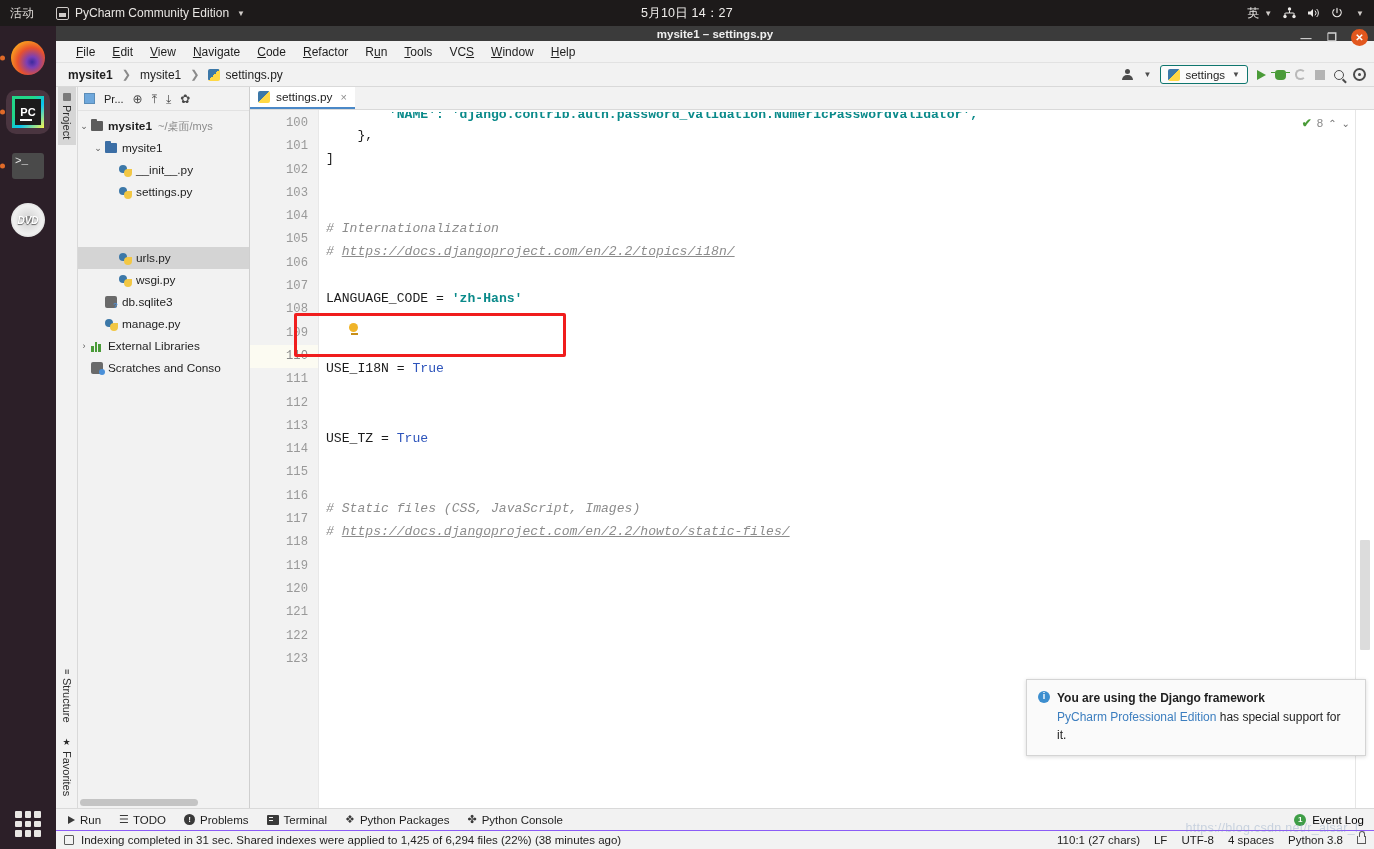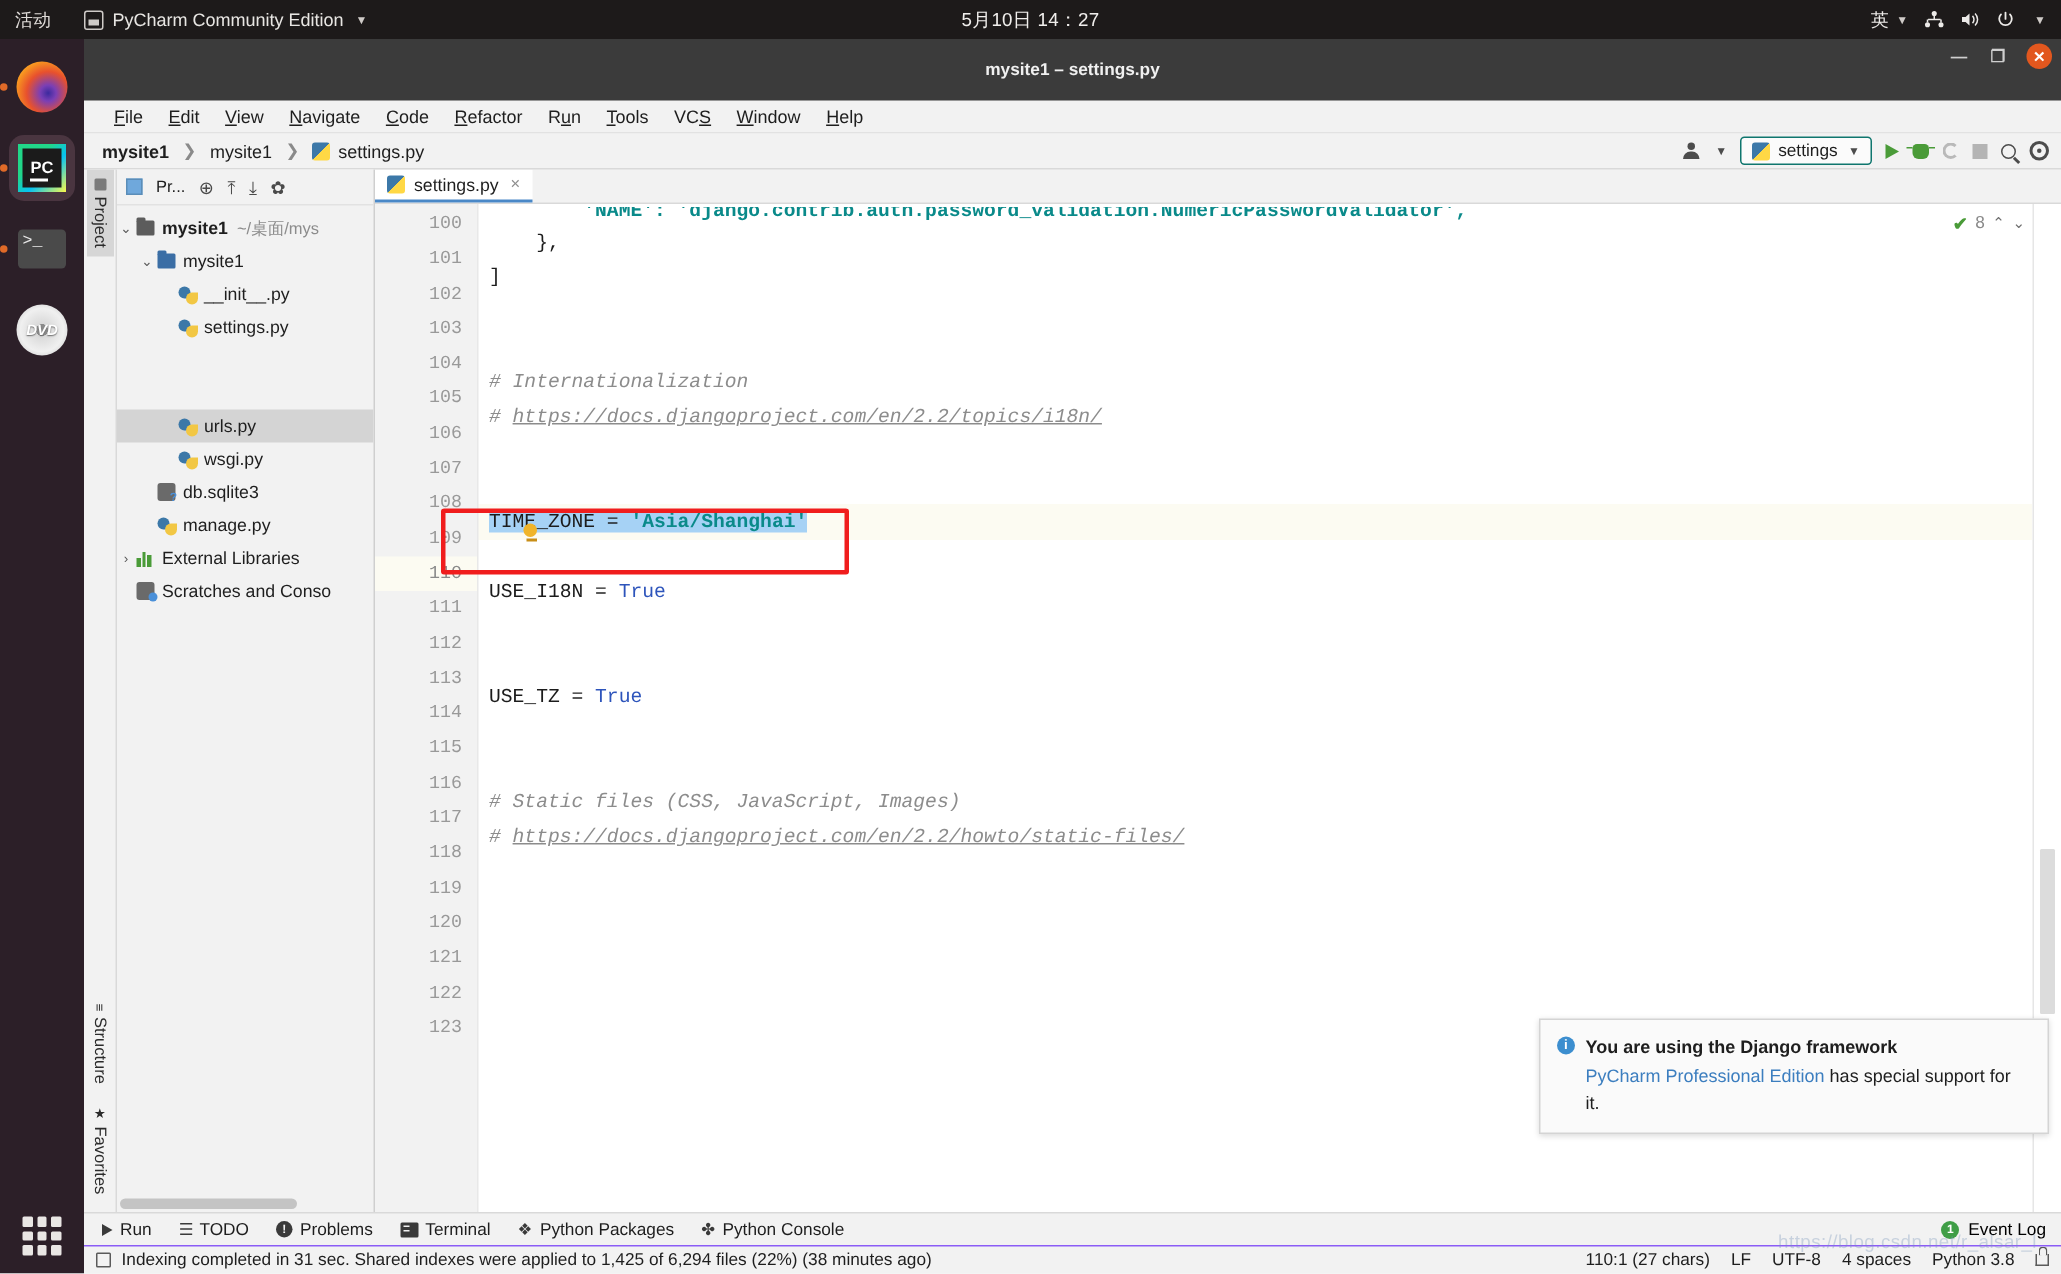--- a/index.html
+++ b/index.html
@@ -72,21 +72,21 @@
     gap: 3px;
   }
   .dock-grid i { background: #e9e6e4; border-radius: 1px; display:block; }
 
   
   .ide {
     position: absolute; top: 26px; left: 56px; width: 1318px; height: 823px;
     background: #f2f2f2; display: flex; flex-direction: column;
   }
   .ide-title {
-    height: 41px; background: #3b3b3b; color: #f0f0f0;
+    height: 15px; background: #3b3b3b; color: #f0f0f0;
     display: flex; align-items: center; justify-content: center;
     font-size: 11.5px; font-weight: bold; position: relative; flex: 0 0 auto;
   }
   .wbtns { position: absolute; right: 6px; top: 0; height: 23px; display:flex; align-items:center; gap: 12px;}
   .wbtn { color: #cfcfcf; font-size: 11px; width: 14px; text-align:center; }
   .wclose { width: 17px; height: 17px; border-radius: 50%; background: #e2571e; color:#fff;
             font-size: 10px; display:flex; align-items:center; justify-content:center; }
 
   .menubar {
     height: 22px; background: #f2f2f2; border-bottom: 1px solid #e2e2e2;
@@ -569,22 +569,22 @@
 
           <div class="code">
             <div class="cline" style="color:#0a8a8a;font-weight:bold;overflow:hidden;height:12px;line-height:6px;"><span>        'NAME': 'django.contrib.auth.password_validation.NumericPasswordValidator',</span></div>
             <div class="cline"><span class="tok-txt">    },</span></div>
             <div class="cline"><span class="tok-txt">]</span></div>
             <div class="cline"></div>
             <div class="cline"></div>
             <div class="cline"><span class="tok-cmt"># Internationalization</span></div>
             <div class="cline"><span class="tok-cmt"># </span><span class="tok-link">https://docs.djangoproject.com/en/2.2/topics/i18n/</span></div>
             <div class="cline"></div>
-            <div class="cline"></div>
-            <div class="cline cur"><span class="sel-hl tok-txt">TIME_ZONE = </span><span class="sel-hl tok-str">'Asia/Shanghai'</span></div>
+            <div class="cline"><span class="tok-txt">LANGUAGE_CODE = </span><span class="tok-str">'zh-Hans'</span></div>
+            <div class="cline"></div>
             <div class="cline"></div>
             <div class="cline"><span class="tok-txt">USE_I18N = </span><span class="tok-kw">True</span></div>
             <div class="cline"></div>
             <div class="cline"></div>
             <div class="cline"><span class="tok-txt">USE_TZ = </span><span class="tok-kw">True</span></div>
             <div class="cline"></div>
             <div class="cline"></div>
             <div class="cline"><span class="tok-cmt"># Static files (CSS, JavaScript, Images)</span></div>
             <div class="cline"><span class="tok-cmt"># </span><span class="tok-link">https://docs.djangoproject.com/en/2.2/howto/static-files/</span></div>
             <div class="cline"></div>

